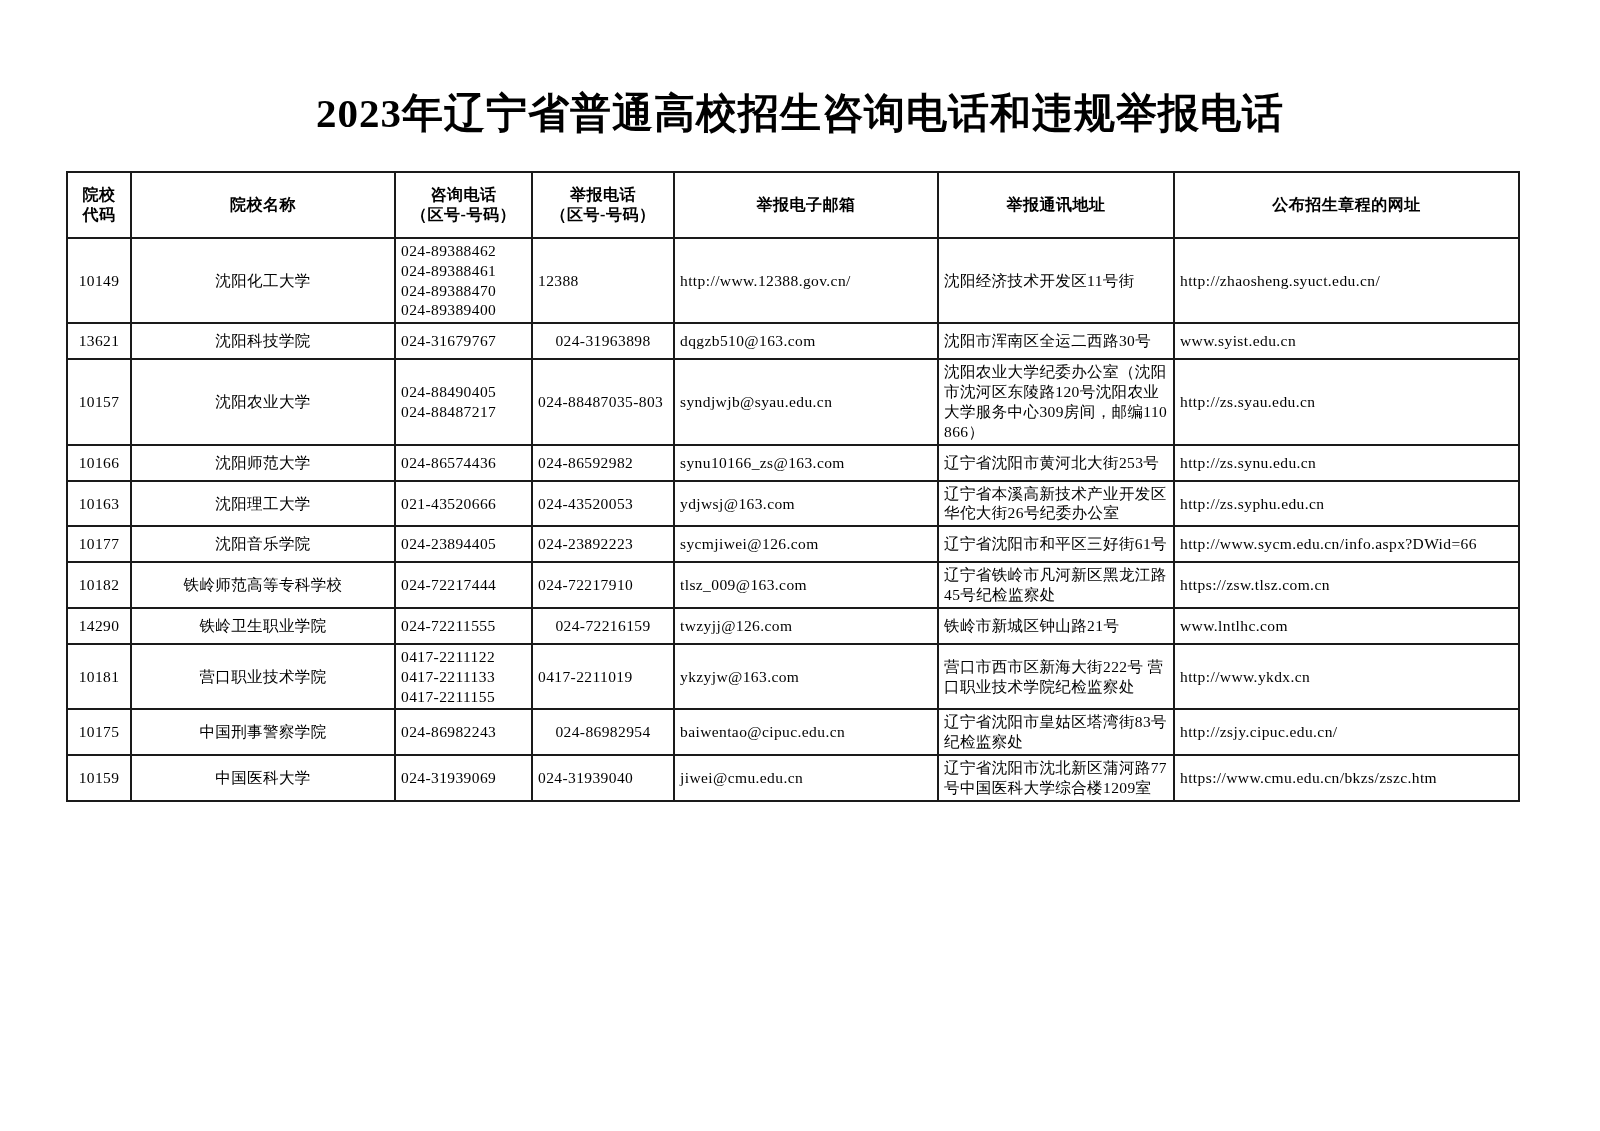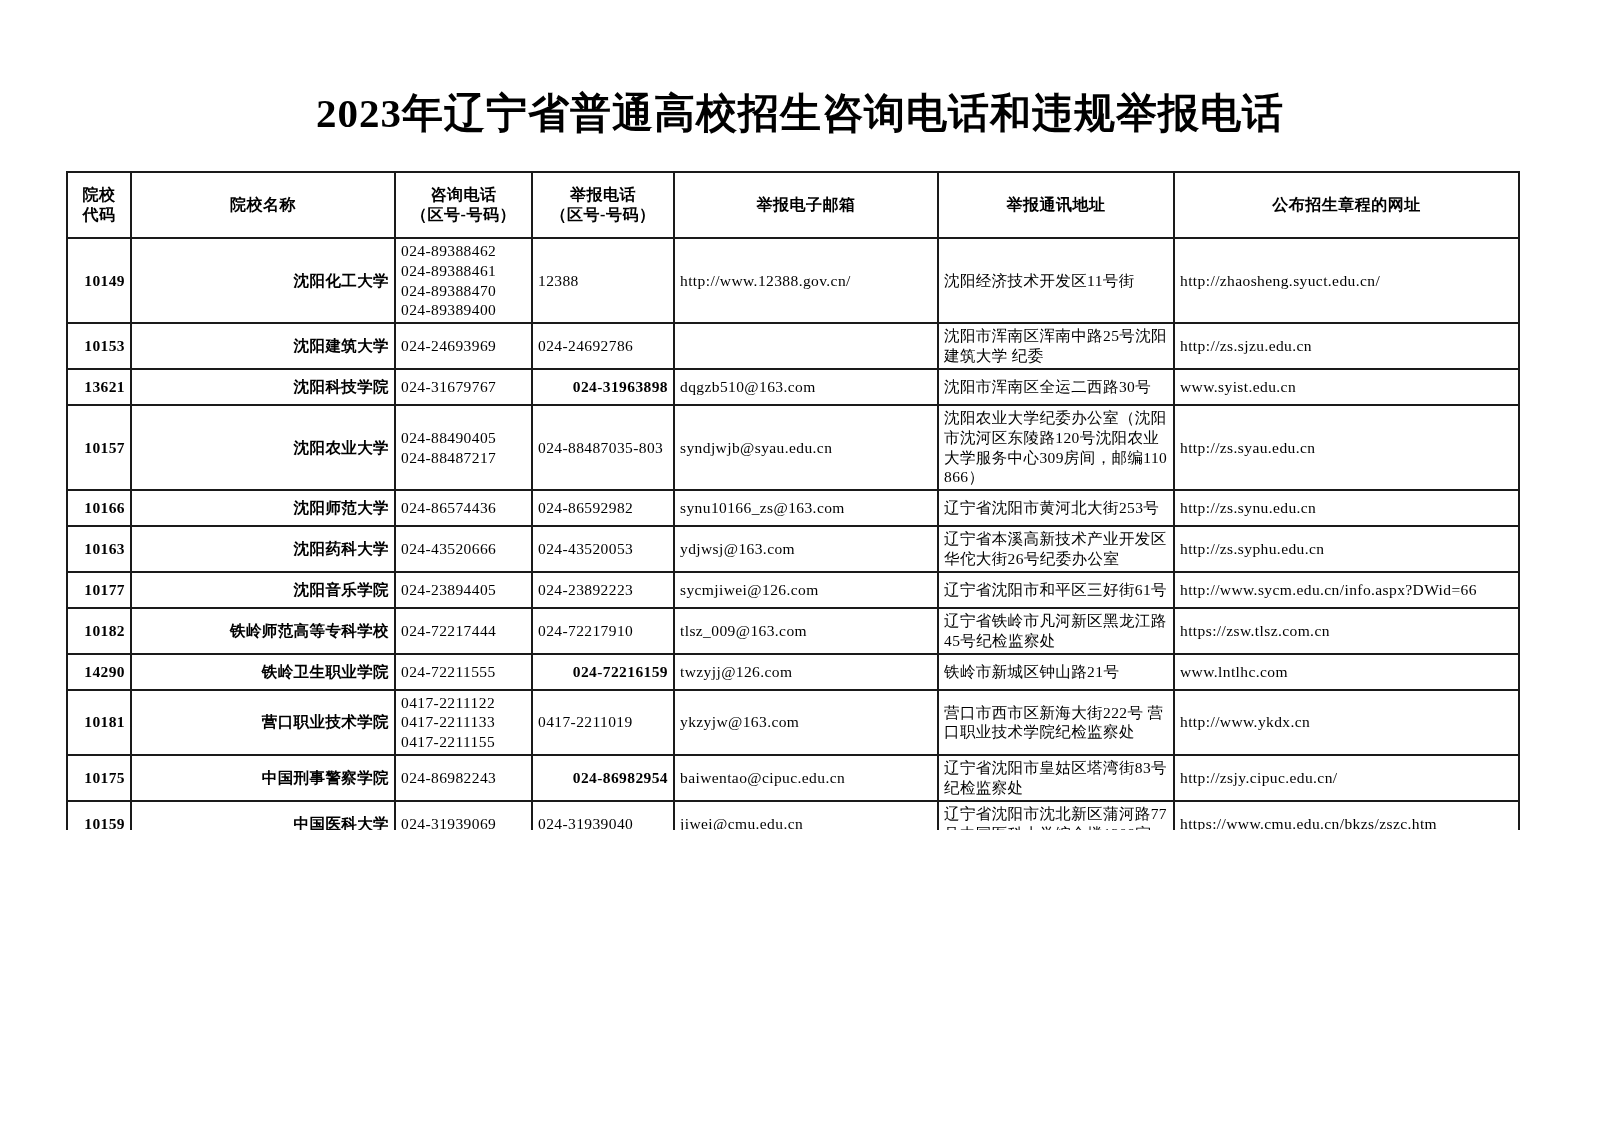--- a/index.html
+++ b/index.html
@@ -52,21 +52,21 @@
   }
   table.phone-table th {
     height: 60px;
     font-weight: bold;
     font-size: 16px;
     text-align: center;
     white-space: pre-line;
     letter-spacing: 0.5px;
   }
   table.phone-table td { height: 30px; letter-spacing: 0.4px; }
-  td.center-h { text-align: right; font-weight: bold; }
+  td.center-h { text-align: center; }
   td.pre { white-space: pre-line; }
   .page-number {
     position: absolute;
     left: 0;
     right: 0;
     top: 1086px;
     text-align: center;
     font-size: 13px;
     color: #444;
   }
@@ -109,29 +109,20 @@
           <td class="pre">024-89388462
 024-89388461
 024-89388470
 024-89389400</td>
           <td class="pre">12388</td>
           <td>http://www.12388.gov.cn/</td>
           <td>沈阳经济技术开发区11号街</td>
           <td>http://zhaosheng.syuct.edu.cn/</td>
         </tr>
         <tr>
-          <td class="center-h">10153</td>
-          <td class="center-h">沈阳建筑大学</td>
-          <td class="pre">024-24693969</td>
-          <td class="pre">024-24692786</td>
-          <td></td>
-          <td>沈阳市浑南区浑南中路25号沈阳建筑大学 纪委</td>
-          <td>http://zs.sjzu.edu.cn</td>
-        </tr>
-        <tr>
           <td class="center-h">13621</td>
           <td class="center-h">沈阳科技学院</td>
           <td class="pre">024-31679767</td>
           <td class="pre center-h">024-31963898</td>
           <td>dqgzb510@163.com</td>
           <td>沈阳市浑南区全运二西路30号</td>
           <td>www.syist.edu.cn</td>
         </tr>
         <tr>
           <td class="center-h">10157</td>
@@ -147,22 +138,22 @@
           <td class="center-h">10166</td>
           <td class="center-h">沈阳师范大学</td>
           <td class="pre">024-86574436</td>
           <td class="pre">024-86592982</td>
           <td>synu10166_zs@163.com</td>
           <td>辽宁省沈阳市黄河北大街253号</td>
           <td>http://zs.synu.edu.cn</td>
         </tr>
         <tr>
           <td class="center-h">10163</td>
-          <td class="center-h">沈阳药科大学</td>
-          <td class="pre">024-43520666</td>
+          <td class="center-h">沈阳理工大学</td>
+          <td class="pre">021-43520666</td>
           <td class="pre">024-43520053</td>
           <td>ydjwsj@163.com</td>
           <td>辽宁省本溪高新技术产业开发区华佗大街26号纪委办公室</td>
           <td>http://zs.syphu.edu.cn</td>
         </tr>
         <tr>
           <td class="center-h">10177</td>
           <td class="center-h">沈阳音乐学院</td>
           <td class="pre">024-23894405</td>
           <td class="pre">024-23892223</td>

